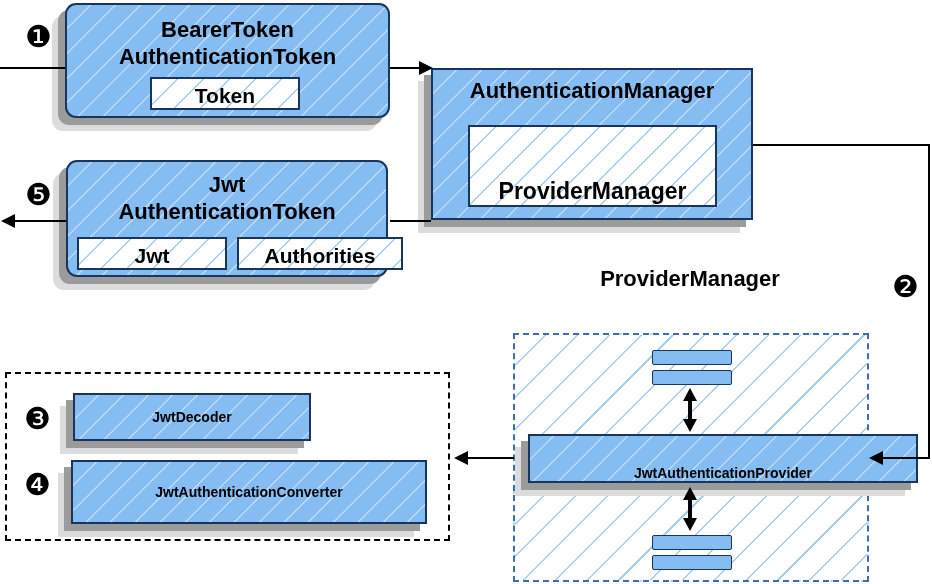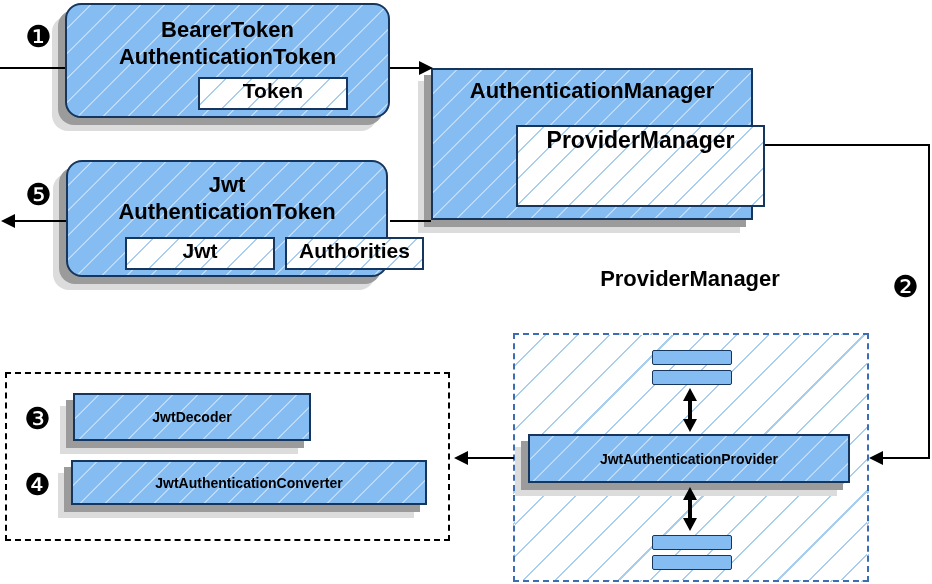--- a/index.html
+++ b/index.html
@@ -21,32 +21,32 @@
 
   
   .bluebox{
     position:absolute;z-index:2;box-sizing:border-box;
     background-color:var(--box-fill);
     background-image:repeating-linear-gradient(135deg,rgba(255,255,255,0) 0 16px,rgba(255,255,255,0.45) 16px 17.5px);
     border:2px solid var(--box-border);
     box-shadow:-7px 7px 0 var(--shadow-dark),-13px 13px 0 var(--shadow-light);
     display:flex;align-items:center;justify-content:center;text-align:center;
   }
-  .rounded{border-radius:16px;border-width:2.5px;}
+  .rounded{border-radius:11px;border-width:2.5px;}
   .no-center{display:block;}
   .title2{font-size:22px;line-height:27px;padding-top:11px;text-align:center;}
   .label22{font-size:14px;}
   
   .hatchbox{
     position:absolute;z-index:3;box-sizing:border-box;
     background-color:#fff;
     background-image:repeating-linear-gradient(135deg,transparent 0 17px,var(--hatch-line) 17px 18.5px);
     border:2px solid var(--box-border);
-    display:flex;align-items:flex-start;justify-content:center;
-    font-size:21px;text-align:center;margin-left:48px;
+    display:flex;align-items:flex-end;justify-content:center;
+    font-size:21px;text-align:center;
   }
   
   .dash-black{
     position:absolute;z-index:1;box-sizing:border-box;
     border:2px dashed #000;background:#fff;
   }
   .dash-blue{
     position:absolute;z-index:1;box-sizing:border-box;
     border:2px dashed var(--dashed-blue);
     background-color:#fff;
@@ -106,21 +106,21 @@
 
   <div class="bluebox rounded no-center" style="left:66px;top:160px;width:322px;height:117px;">
     <div class="title2" style="padding-top:9px;">
       <div>Jwt</div>
       <div>AuthenticationToken</div>
     </div>
   </div>
   <div class="hatchbox" style="left:77px;top:237px;width:150px;height:33px;">
     <span>Jwt</span>
   </div>
-  <div class="hatchbox" style="left:237px;top:237px;width:139px;height:33px;">
+  <div class="hatchbox" style="left:237px;top:237px;width:166px;height:33px;">
     <span>Authorities</span>
   </div>
 
   <div class="bluebox no-center" style="left:431px;top:68px;width:322px;height:152px;">
     <div style="font-size:22px;text-align:center;padding-top:8px;">AuthenticationManager</div>
   </div>
   <div class="hatchbox" style="left:468px;top:125px;width:249px;height:82px;font-size:23px;">
     <span>ProviderManager</span>
   </div>
 
@@ -132,36 +132,36 @@
 
   <div class="stub-bar" style="left:652px;top:350px;"></div>
   <div class="stub-bar" style="left:652px;top:370px;"></div>
 
   <div class="dbl-arrow" style="left:682px;top:388px;height:44px;">
     <div class="tri up"></div>
       <div class="shaft"></div>
       <div class="tri down"></div>
   </div>
 
-  <div class="bluebox label22" style="left:528px;top:434px;width:322px;height:49px;">
+  <div class="bluebox label22" style="left:528px;top:434px;width:390px;height:49px;align-items:flex-end;">
     <span>JwtAuthenticationProvider</span>
   </div>
 
   <div class="dbl-arrow" style="left:682px;top:487px;height:44px;">
     <div class="tri up"></div>
       <div class="shaft"></div>
       <div class="tri down"></div>
   </div>
 
   <div class="stub-bar" style="left:652px;top:535px;"></div>
   <div class="stub-bar" style="left:652px;top:555px;"></div>
 
   <div class="dash-black" style="left:5px;top:372px;width:445px;height:169px;"></div>
 
   <div class="bluebox label22" style="left:73px;top:393px;width:238px;height:48px;">
     <span>JwtDecoder</span>
   </div>
 
-  <div class="bluebox label22" style="left:71px;top:460px;width:356px;height:45px;">
+  <div class="bluebox label22" style="left:71px;top:460px;width:356px;height:64px;">
     <span>JwtAuthenticationConverter</span>
   </div>
 
 </div>
 
 </body></html>

